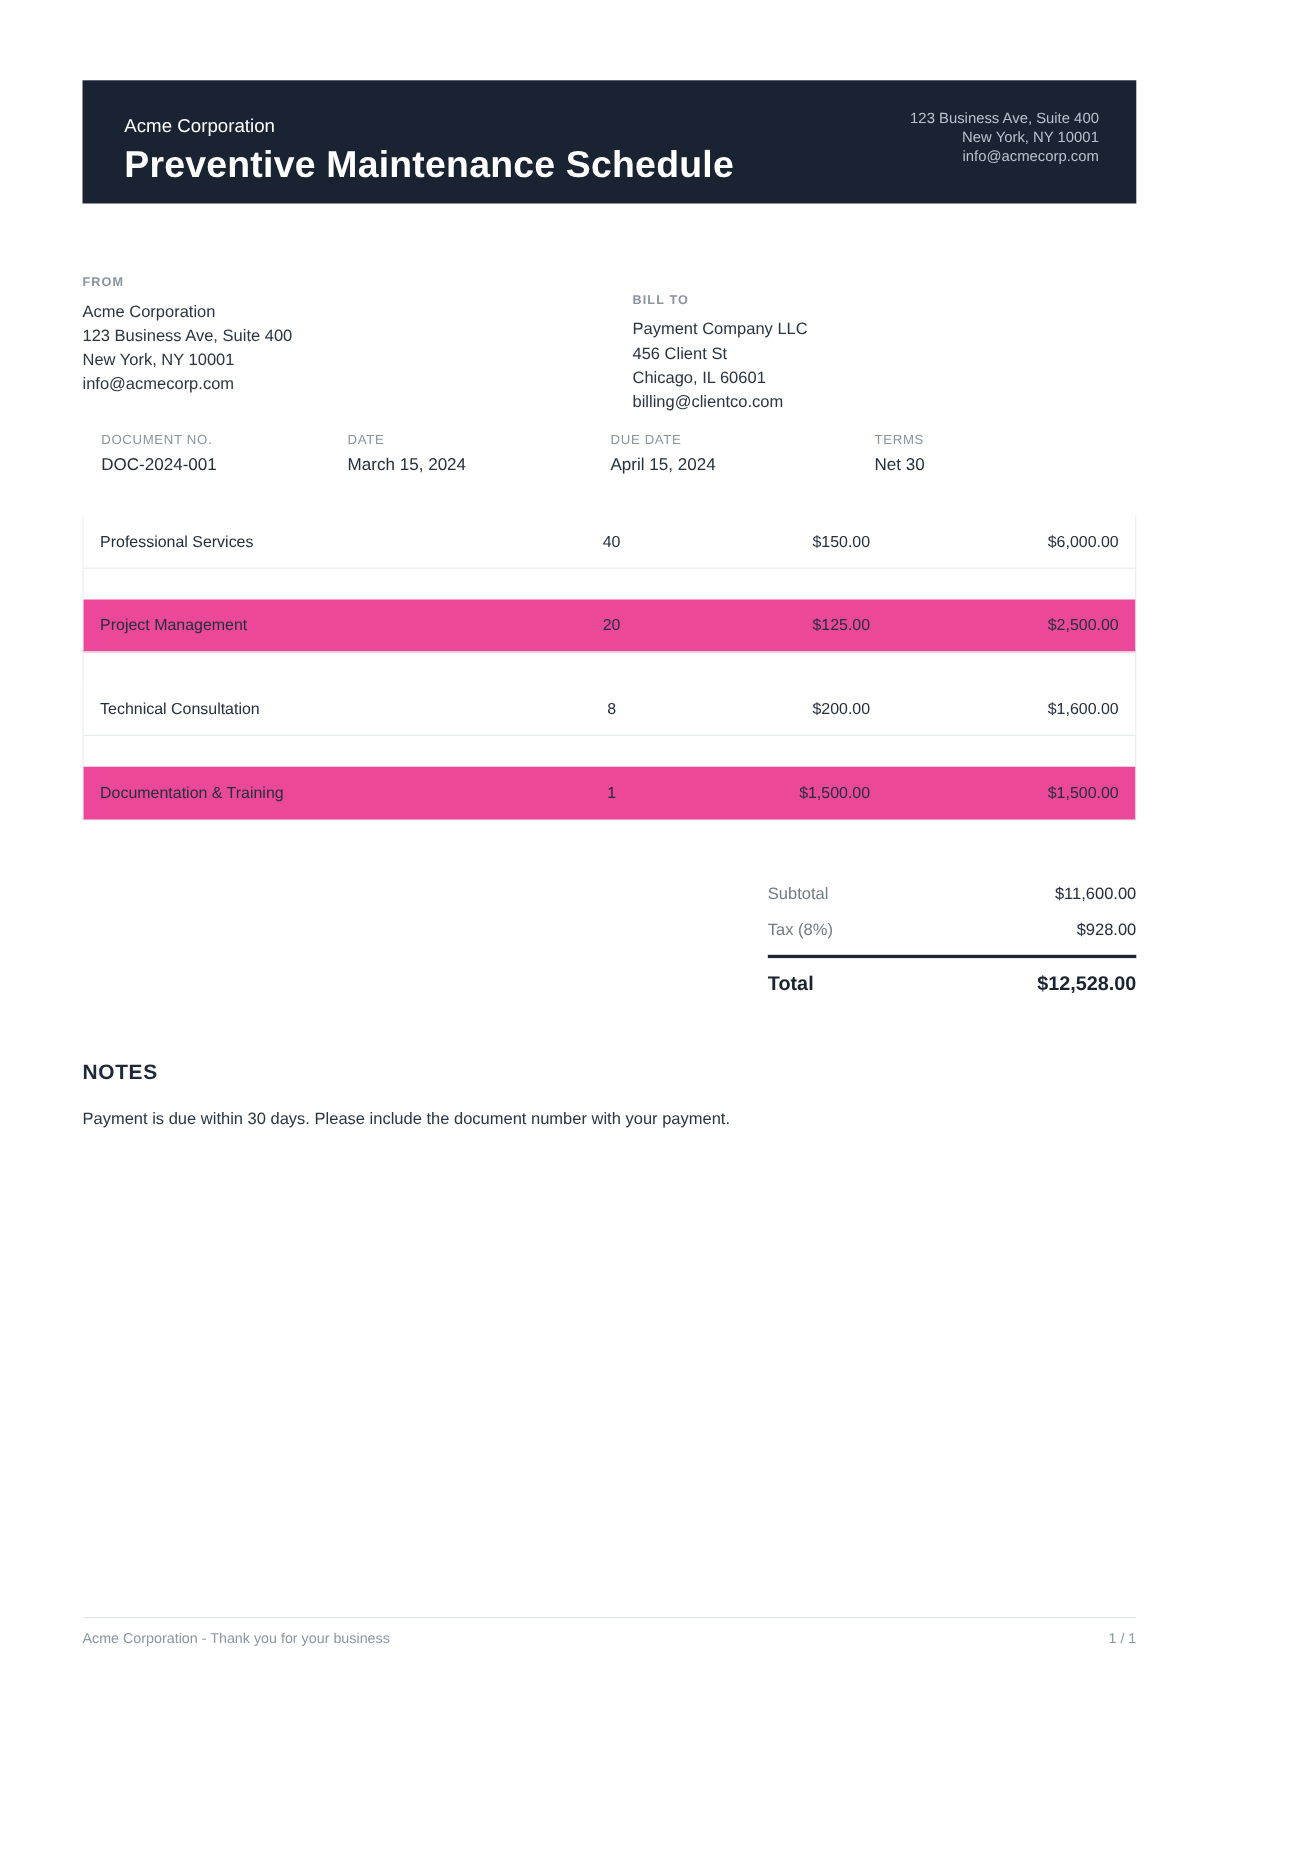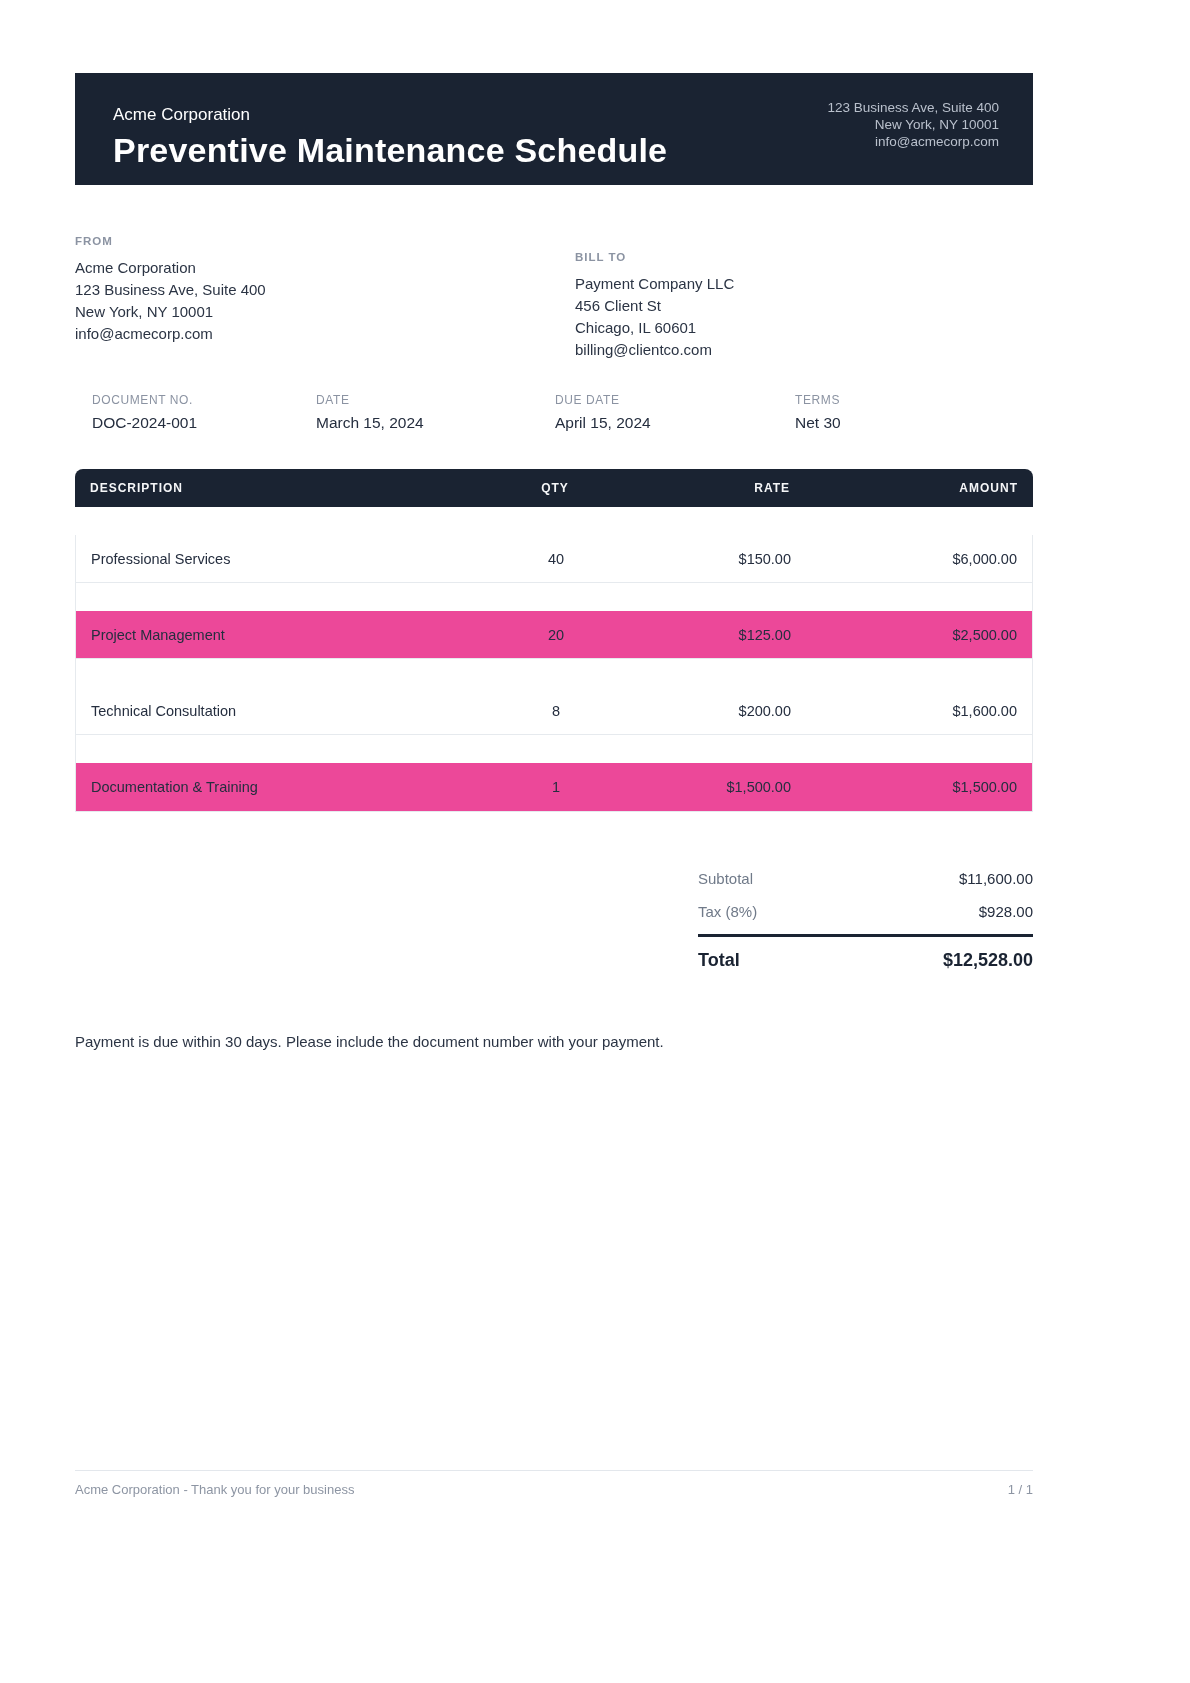--- a/index.html
+++ b/index.html
@@ -55,21 +55,21 @@
     align-self: flex-start;
     padding-top: 6px;
   }
 
   
   .parties {
     margin-top: 50px;
     position: relative;
     height: 120px;
   }
-  .party { position: absolute; top: 0; }
+  .party { position: absolute; top: 16px; }
   .party-from { left: 0; }
   .party-billto { left: 500px; margin-top: 16px; }
   .section-label {
     color: #8b93a2;
     font-size: 11.5px;
     font-weight: 700;
     letter-spacing: 1px;
     margin-bottom: 10px;
   }
   .party-line { font-size: 15px; line-height: 22px; color: #2b3444; }
@@ -221,26 +221,20 @@
         <div class="section-label">DUE DATE</div>
         <div class="meta-value">April 15, 2024</div>
       </div>
       <div class="meta-col meta-terms">
         <div class="section-label">TERMS</div>
         <div class="meta-value">Net 30</div>
       </div>
     </section>
 
     <section class="items">
-      <div class="items-header">
-        <div class="c-desc">DESCRIPTION</div>
-        <div class="c-qty">QTY</div>
-        <div class="c-rate">RATE</div>
-        <div class="c-amount">AMOUNT</div>
-      </div>
       <div class="items-body">
         <div class="item-row">
           <div class="c-desc">Professional Services</div>
           <div class="c-qty">40</div>
           <div class="c-rate">$150.00</div>
           <div class="c-amount">$6,000.00</div>
         </div>
         <div class="item-row alt">
           <div class="c-desc">Project Management</div>
           <div class="c-qty">20</div>
@@ -271,20 +265,21 @@
         <span class="t-label">Tax (8%)</span>
         <span class="t-value">$928.00</span>
       </div>
       <div class="totals-row grand">
         <span class="t-label">Total</span>
         <span class="t-value">$12,528.00</span>
       </div>
     </section>
 
     <section class="notes">
+      <div class="notes-heading">NOTES</div>
       <div class="notes-body">Payment is due within 30 days. Please include the document number with your payment.</div>
     </section>
 
   </div>
 
   <footer class="doc-footer">
     <span>Acme Corporation - Thank you for your business</span>
     <span>1 / 1</span>
   </footer>
 </div>

